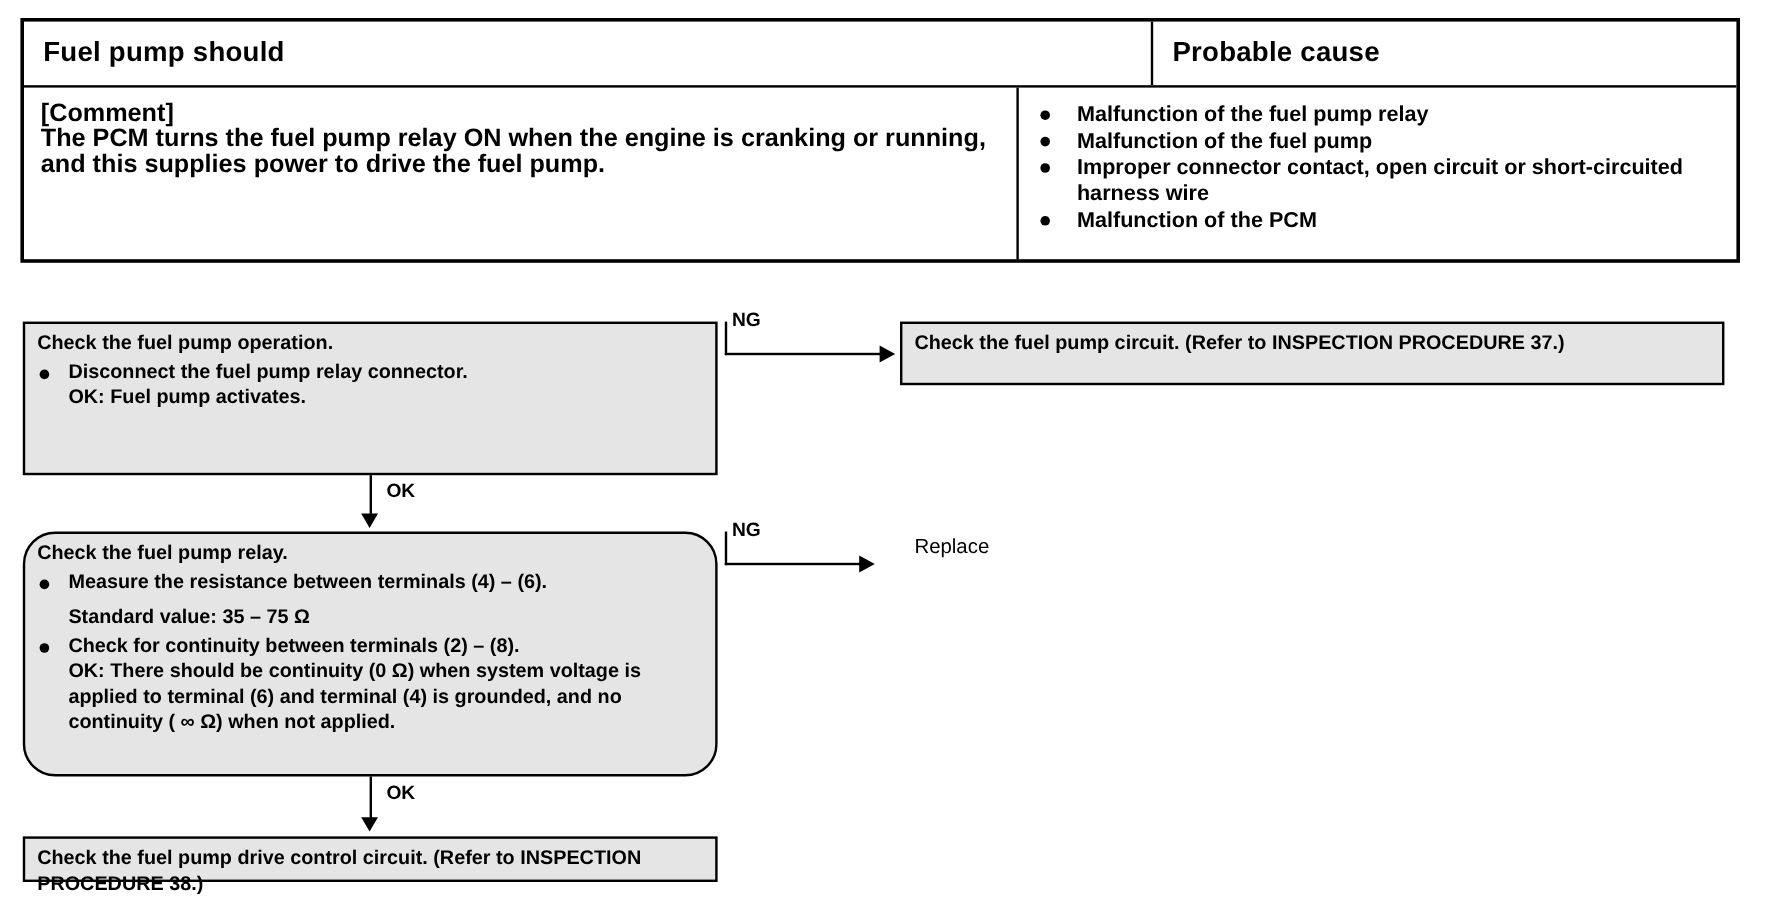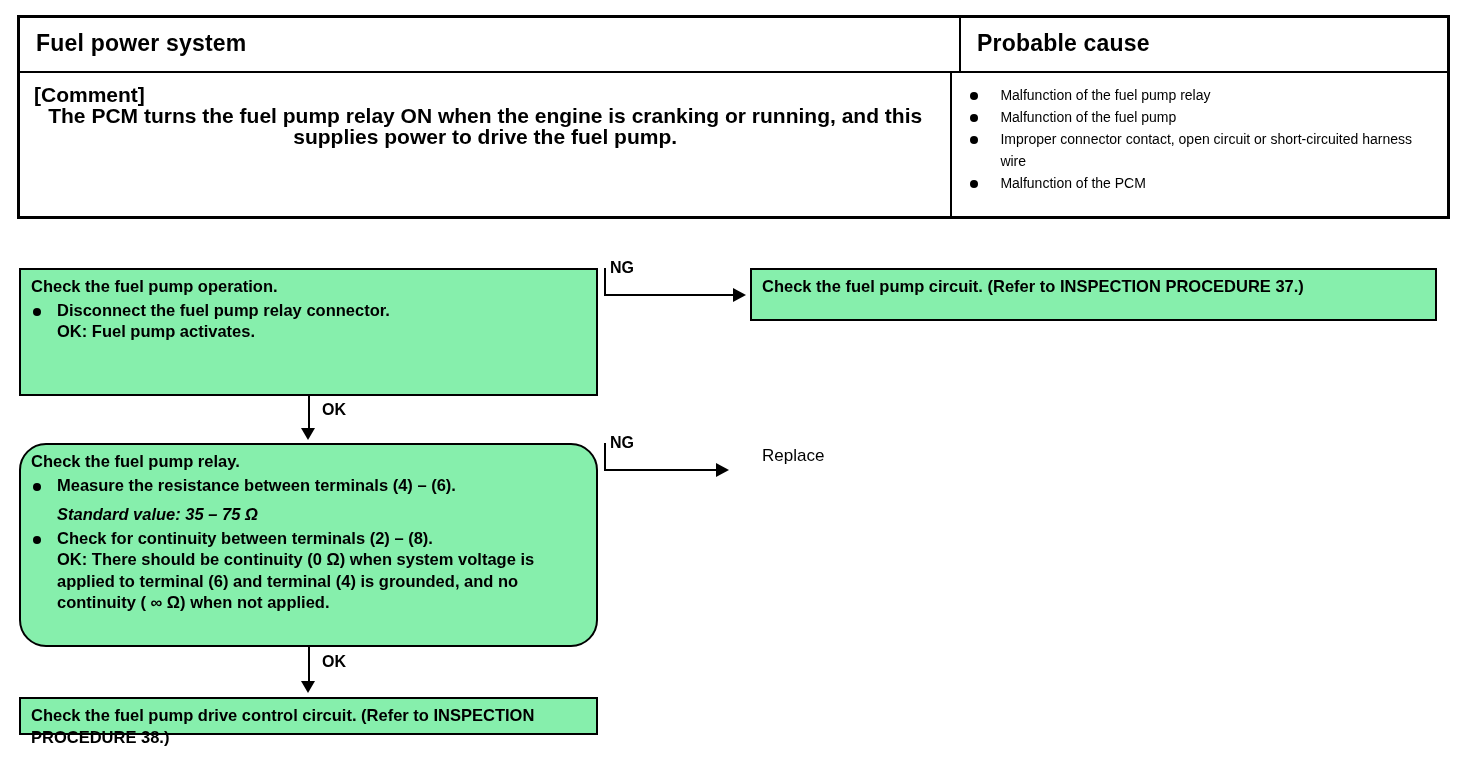--- a/index.html
+++ b/index.html
@@ -65,30 +65,29 @@
     padding: 11px 14px 0 14px;
     font-size: 21px;
     line-height: 21px;
     font-weight: bold;
   }
   .comment-label {
     display: block;
   }
   .comment-body {
     display: block;
-    text-align: center;
   }
 
   ul.cause-list {
     list-style: none;
     margin: 0;
     padding: 11px 10px 0 16px;
-    font-size: 14px;
+    font-size: 18px;
     line-height: 22px;
-    font-weight: normal;
+    font-weight: bold;
   }
   ul.cause-list li {
     position: relative;
     padding-left: 32px;
     margin-bottom: 0px;
   }
   ul.cause-list li .bullet {
     position: absolute;
     left: 2px;
     top: 8px;
@@ -105,21 +104,21 @@
     top: 0;
     width: 1472px;
     height: 768px;
     pointer-events: none;
   }
 
   .fbox {
     position: absolute;
     border: 2px solid #000;
     box-sizing: border-box;
-    background: #86efac;
+    background: #e5e5e5;
     font-size: 16.5px;
     line-height: 21.5px;
     font-weight: bold;
     pointer-events: auto;
   }
   .fbox .inner {
     padding: 6px 8px 6px 10px;
   }
   .fbox .title-line { display: block; }
   .fbox ul {
@@ -137,21 +136,20 @@
     left: 2px;
     top: 8px;
     width: 8px;
     height: 8px;
     background: #000;
     border-radius: 50%;
   }
   .sub-line {
     display: block;
     padding-left: 26px;
-    font-style: italic;
   }
   .ok-line {
     display: block;
     padding-left: 26px;
   }
   .ok-tag { font-weight: bold; }
 
   
   #box-pump-operation { left: 19px;  top: 268px; width: 579px; height: 128px; }
   #box-pump-circuit   { left: 750px; top: 268px; width: 687px; height: 53px; }
@@ -216,21 +214,21 @@
   #replace  { left: 762px; top: 446px; }
 </style>
 </head>
 <body>
 
 <div class="page">
 
   <div class="symptom-table">
     <div class="table-head-row">
       <div class="col-left">
-        <div class="th-text">Fuel power system</div>
+        <div class="th-text">Fuel pump should</div>
       </div>
       <div class="col-right">
         <div class="th-text">Probable cause</div>
       </div>
     </div>
     <div class="table-body-row">
       <div class="col-left">
         <div class="comment-cell">
           <span class="comment-label">[Comment]</span>
           <span class="comment-body">The PCM turns the fuel pump relay ON when the engine is cranking or running, and this supplies power to drive the fuel pump.</span>

